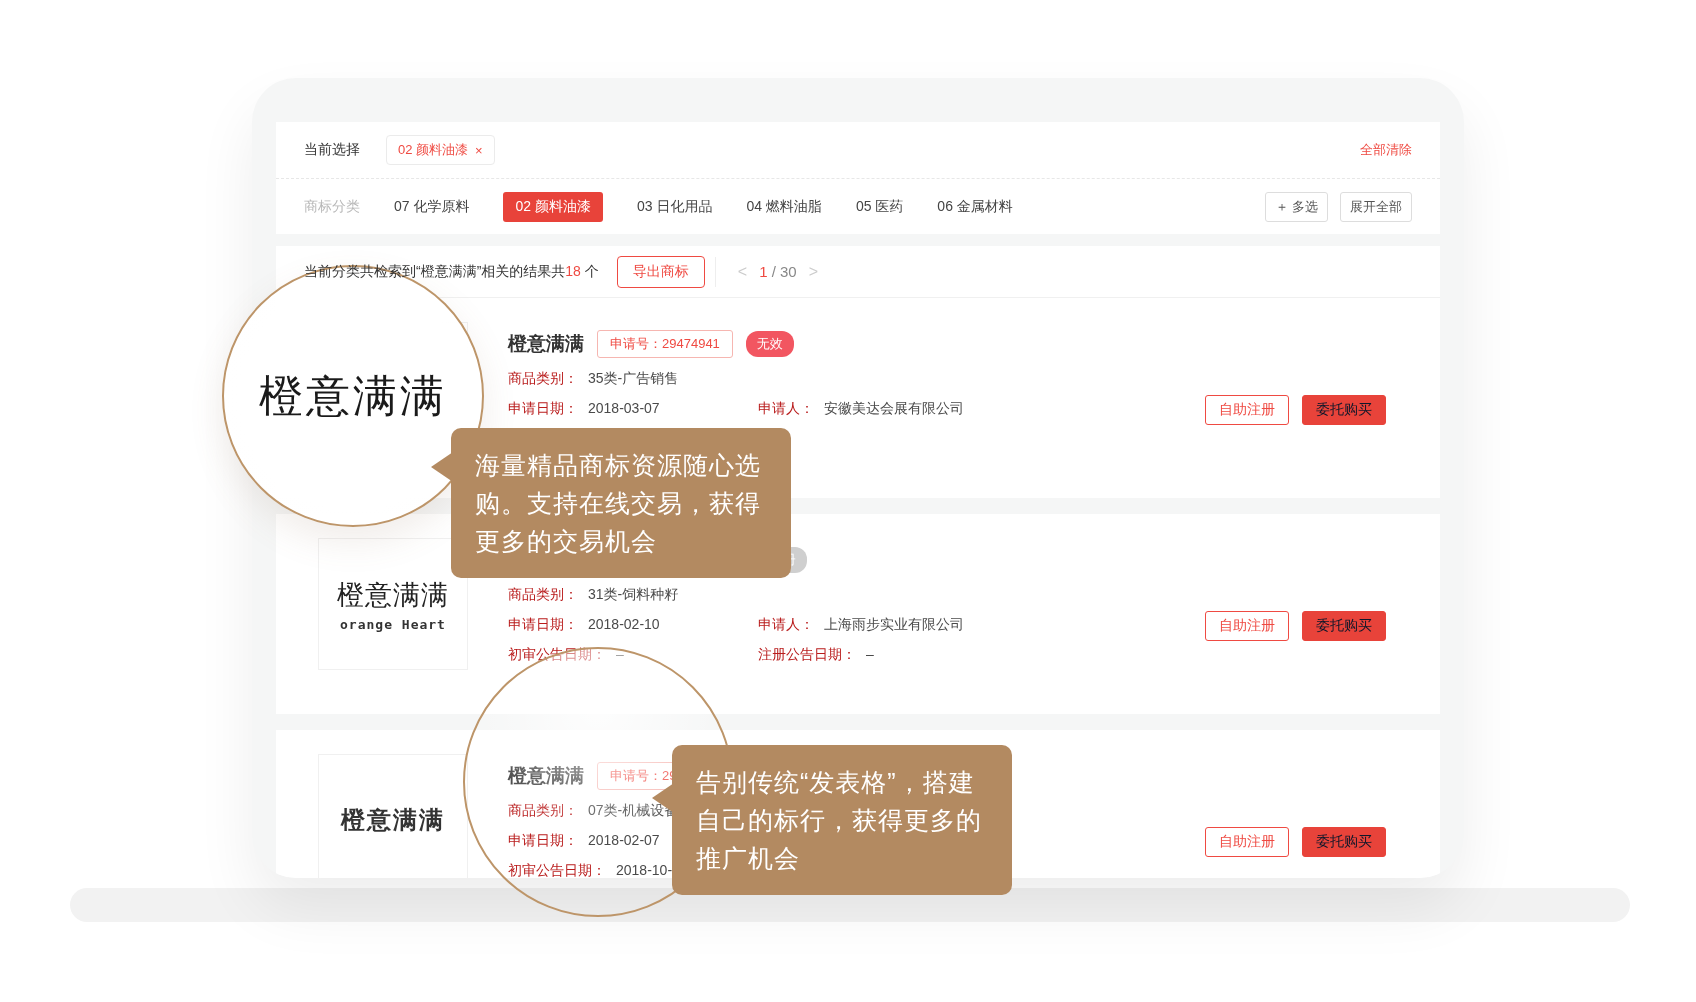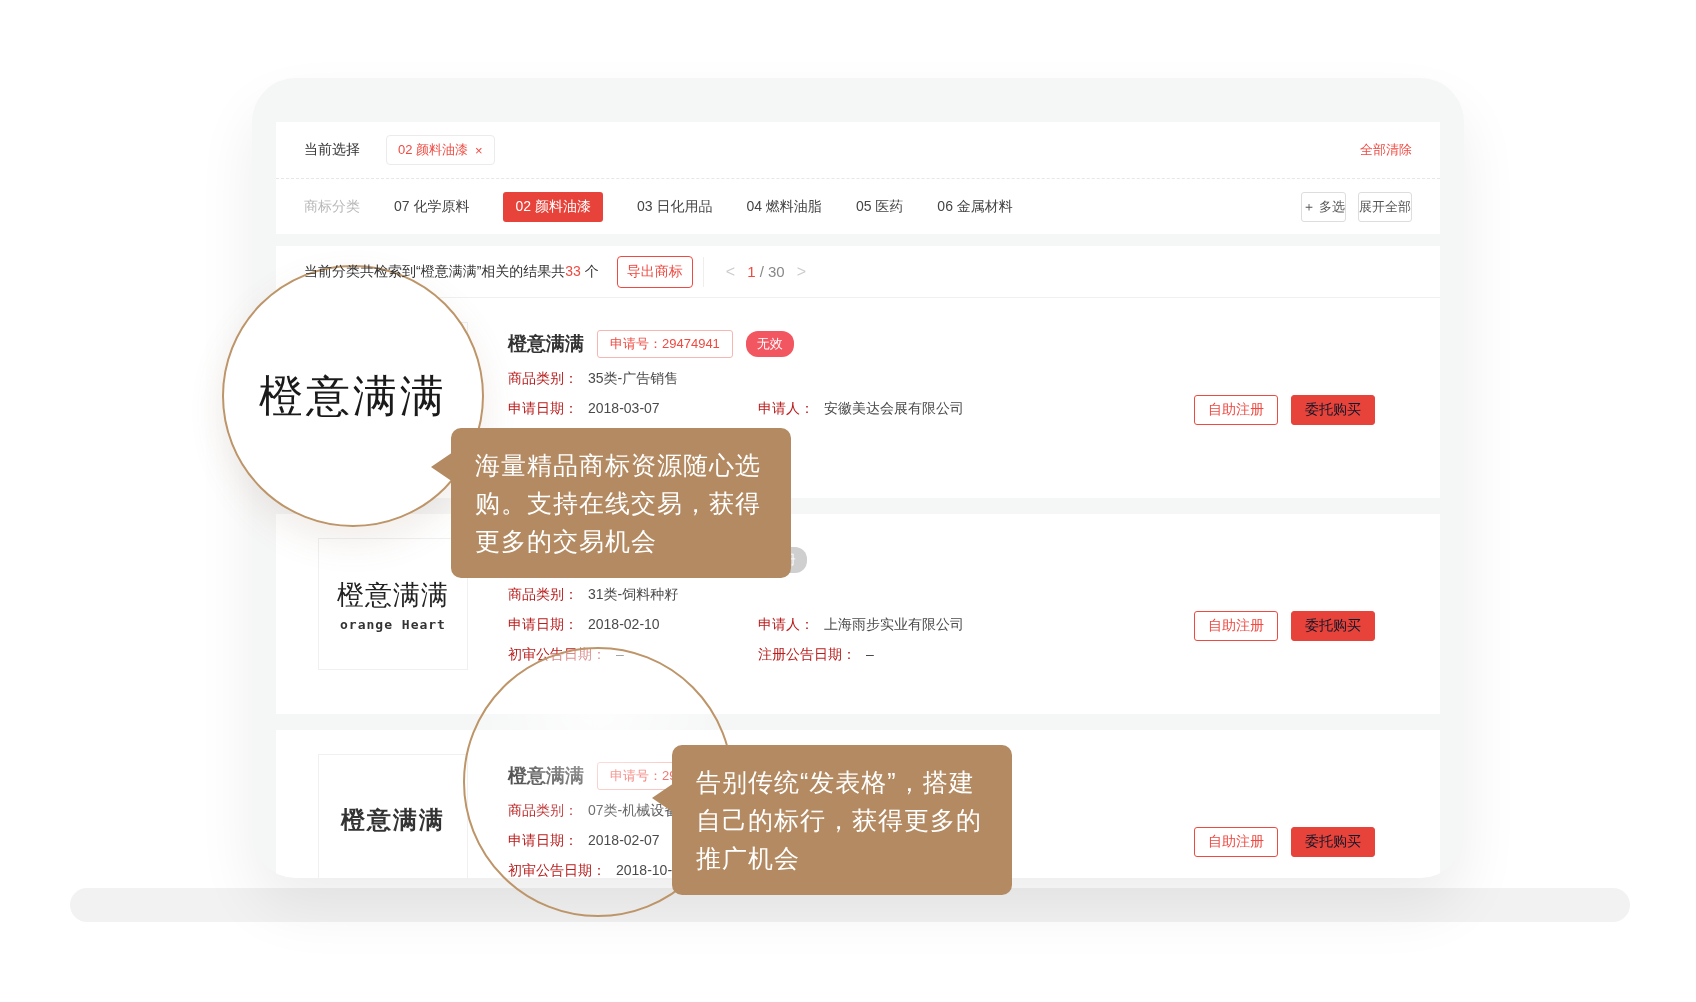--- a/index.html
+++ b/index.html
@@ -24,31 +24,31 @@
   .sel-tag { margin-left:26px; display:flex; align-items:center; gap:7px;
     border:1px solid #ebebeb; border-radius:4px; padding:5px 11px;
     font-size:13px; color:#ef4a42; background:#fff; cursor:pointer; }
   .sel-tag .x { font-size:13px; }
   .clear-all { margin-left:auto; color:#ef4a42; font-size:13px; cursor:pointer; }
 
   .cat-label { font-size:14px; color:#b8b8b8; }
   .cat-item { font-size:14px; color:#444; margin-left:34px; cursor:pointer; }
   .cat-item.active { background:#e8433a; color:#fff; border-radius:3px; padding:6px 12px; }
   .mini-btns { margin-left:auto; display:flex; gap:12px; }
-  .mini-btn { border:1px solid #ddd; border-radius:3px; padding:5px 0;
+  .mini-btn { border:1px solid #ddd; border-radius:3px; padding:5px 9px;
     font-size:13px; color:#555; background:#fff; cursor:pointer; }
 
   .results-block { margin-top:12px; }
   .results-top { background:#fff; }
   .results-header { height:52px; display:flex; align-items:center;
     padding:0 20px 0 28px; border-bottom:1px solid #f0f0f0; }
   .rh-text { font-size:14px; color:#333; white-space:nowrap; position:relative; z-index:6; }
   .rh-text .count { color:#ef4a42; }
   .export-btn { margin-left:18px; border:1px solid #ef4a42; color:#ef4a42;
-    border-radius:4px; padding:6px 9px; font-size:14px; background:#fff;
+    border-radius:4px; padding:6px 15px; font-size:14px; background:#fff;
     cursor:pointer; white-space:nowrap; position:relative; z-index:6; }
   .rh-disclaimer { margin-left:14px; color:#9b9b9b; font-size:13px; flex:1;
     white-space:nowrap; overflow:hidden; }
   .rh-disclaimer .lnk { color:#3d8fd8; cursor:pointer; }
   .rh-pagination { border-left:1px solid #eee; padding-left:22px; margin-left:10px;
     height:30px; display:flex; align-items:center; gap:12px; font-size:15px; color:#888; }
   .pg-arrow { color:#ccc; font-size:16px; cursor:pointer; }
   .pg-current { color:#ef4a42; }
 
   .result-row { display:flex; height:200px; padding:24px 28px 0 42px; background:#fff; }
@@ -68,21 +68,21 @@
     padding:4px 12px; font-size:13px; background:#fff; white-space:nowrap; }
   .status { border-radius:12px; padding:4px 11px; font-size:13px; color:#fff; }
   .status.invalid { background:#f25661; }
   .status.registered { background:#cfcfcf; }
   .field-row { display:flex; margin-top:12px; font-size:14px; }
   .fcol { width:250px; flex:none; display:flex; }
   .fcol.wide { width:auto; }
   .flabel { color:#b91c1c; margin-right:10px; white-space:nowrap; }
   .fvalue { color:#4a4a4a; white-space:nowrap; }
 
-  .row-actions { display:flex; gap:13px; align-self:center; margin-right:37px; flex:none; }
+  .row-actions { display:flex; gap:13px; align-self:center; margin-right:26px; flex:none; }
   .btn { width:84px; height:30px; font-size:14px; border-radius:3px;
     display:flex; align-items:center; justify-content:center; cursor:pointer; }
   .btn-ghost { border:1px solid #ef4a42; color:#ef4a42; background:#fff; }
   .btn-solid { border:1px solid #e8433a; color:#0f172a; background:#e8433a; }
 
   
   .magnifier { position:absolute; border-radius:50%; border:2px solid #bd9569;
     pointer-events:none; }
   .magnifier.m1 { left:222px; top:265px; width:262px; height:262px; z-index:5;
     background:radial-gradient(circle, #ffffff 62%, rgba(255,255,255,0.85));
@@ -131,21 +131,21 @@
         <span class="mini-btn">＋ 多选</span>
         <span class="mini-btn">展开全部</span>
       </span>
     </div>
   </div>
 
   <div class="results-block">
     <div class="results-top">
       <div class="results-header">
         <span class="rh-text">
-          <span>当前分类共检索到“橙意满满”相关的结果共</span><span class="count">33</span><span> 个</span>
+          <span>当前分类共检索到“橙意满满”相关的结果共</span><span class="count">18</span><span> 个</span>
         </span>
         <span class="export-btn">导出商标</span>
         <span class="rh-pagination">
           <span class="pg-arrow">&lt;</span>
           <span><span class="pg-current">1</span> <span>/</span> <span>30</span></span>
           <span class="pg-arrow">&gt;</span>
         </span>
       </div>
 
       <div class="result-row">

